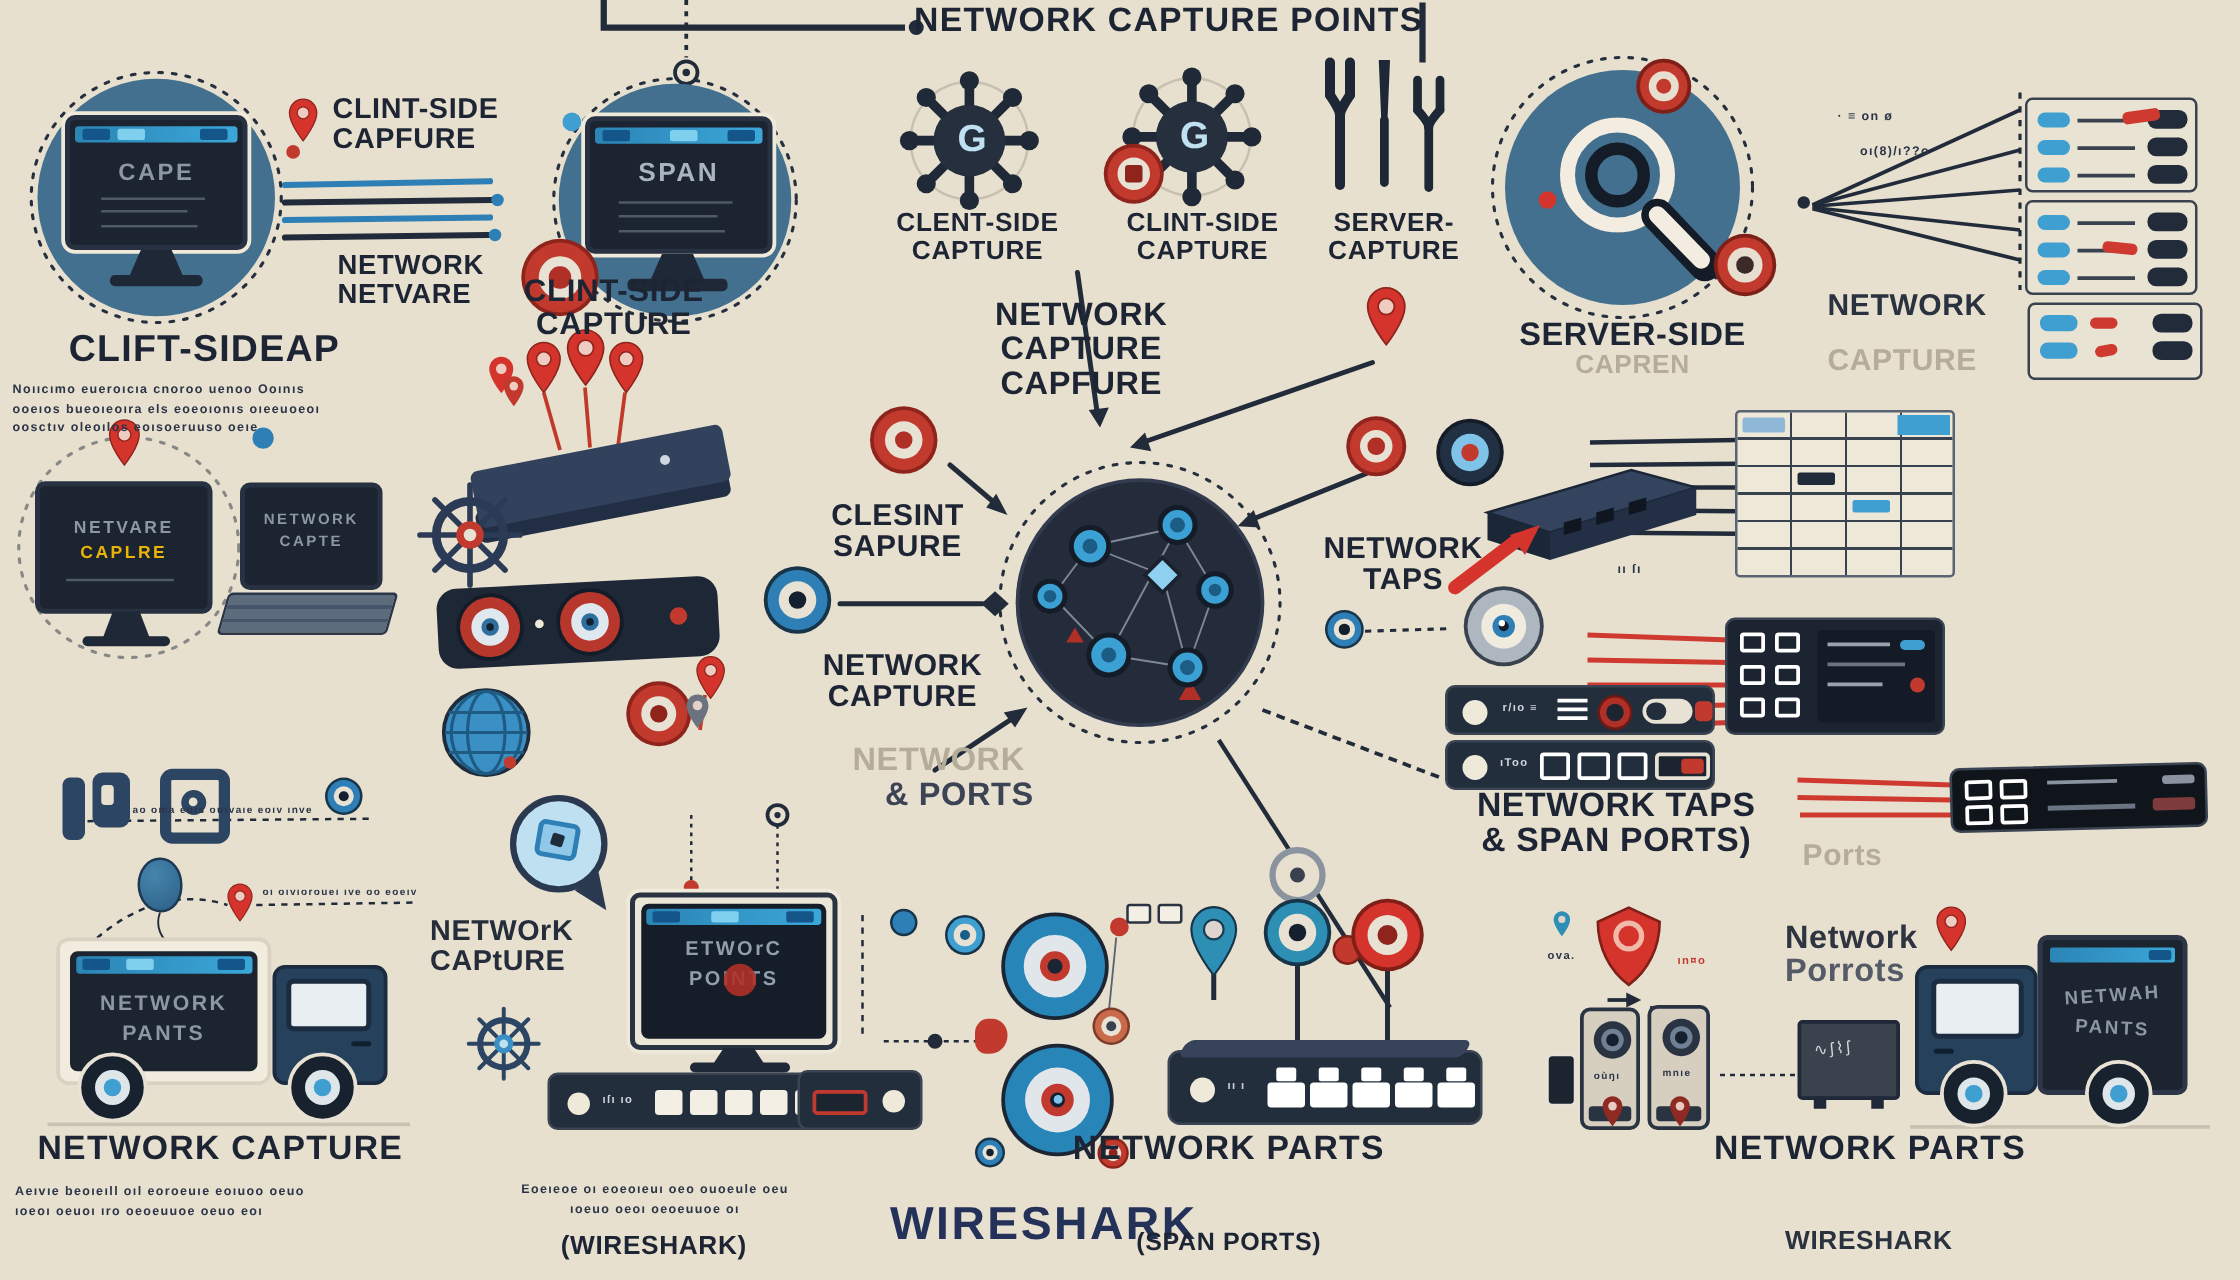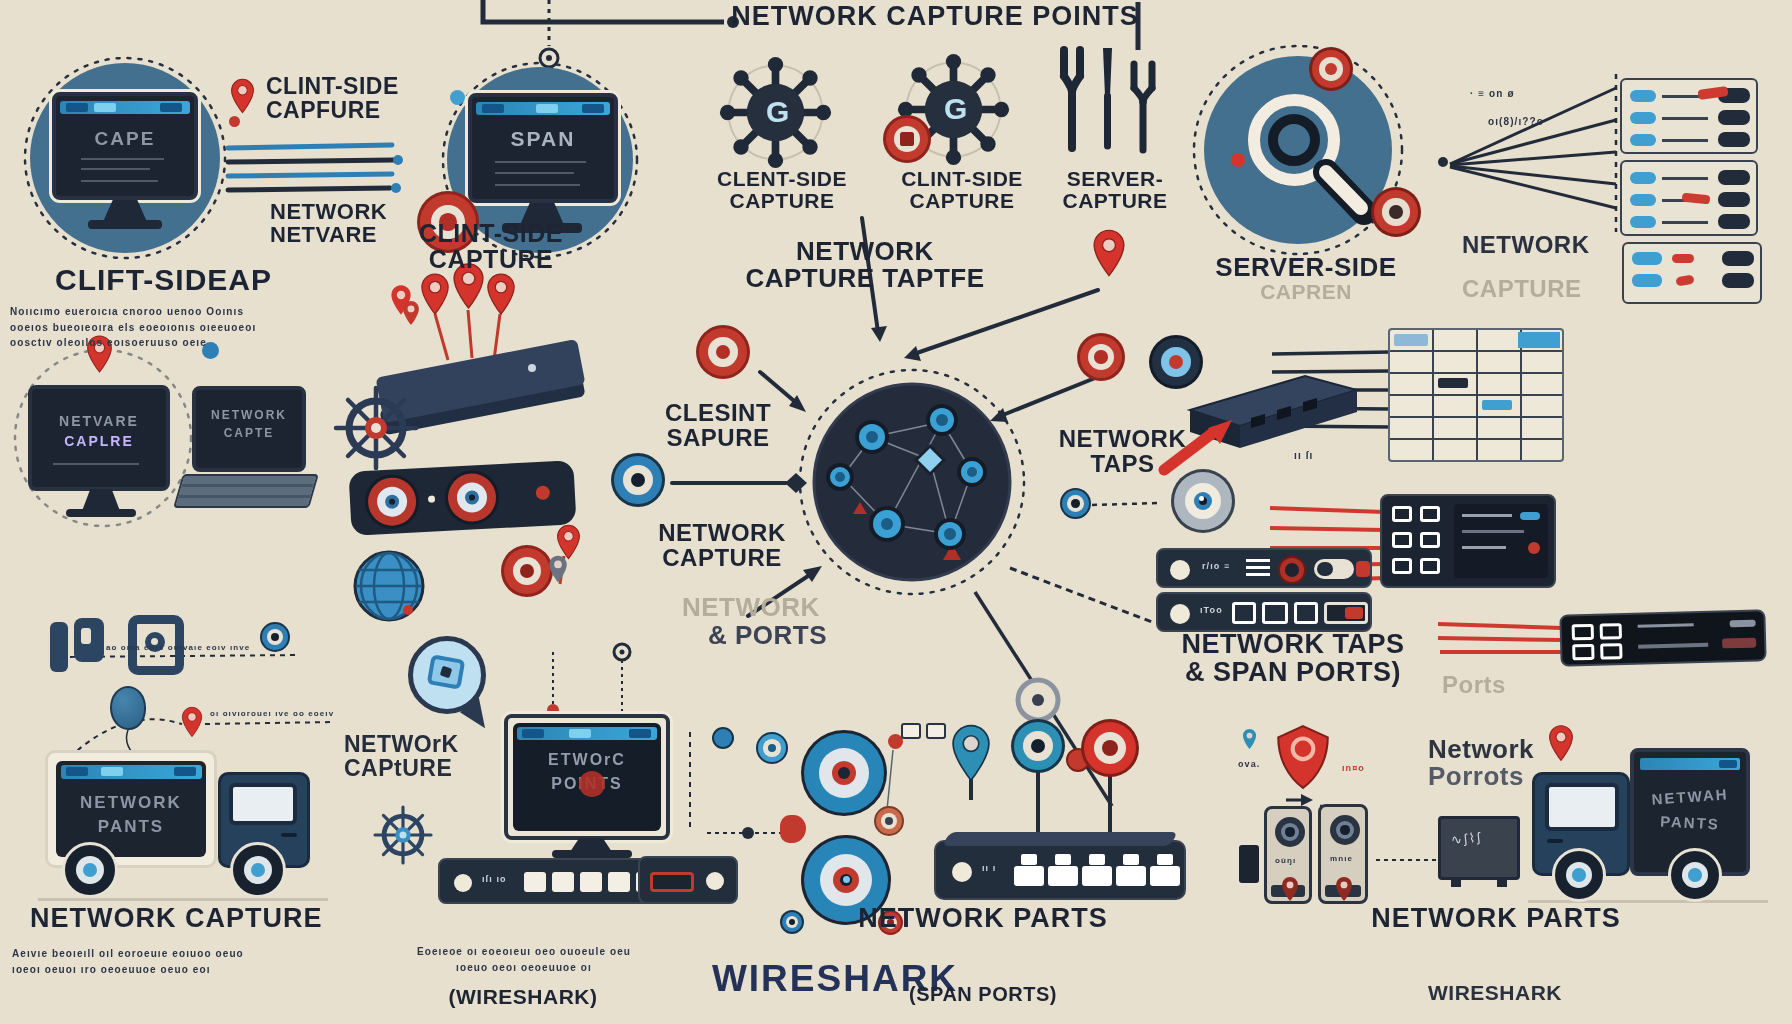--- a/index.html
+++ b/index.html
@@ -317,21 +317,21 @@
 </g>
 <polygon points="53,6 62,6 60,54 55,54" fill="#1d2736"></polygon>
       <line x1="57.5" y1="54" x2="57.5" y2="104" stroke="#1d2736" stroke-width="7" stroke-linecap="round"></line>
 </svg>
 <div class="t ctr" style="left:1040px;top:168px;width:150px;font-size:21px">
   <div>SERVER-</div>
   <div>CAPTURE</div>
 </div>
 <div class="t ctr" style="left:740px;top:238px;width:250px;font-size:26px">
   <div>NETWORK</div>
-  <div>CAPTURE TAPTFE</div>
+  <div>CAPTURE CAPFURE</div>
 </div>
 <svg class="abs" style="left:1092px;top:228px;z-index:4" width="34" height="50">
       <use href="#pin" fill="#d4342c" stroke="#8e241c" stroke-width="1"></use>
     </svg>
 
 <div class="circleSteel" style="left:1204px;top:56px;width:188px;height:188px"></div>
 <svg class="abs" style="left:1204px;top:56px;z-index:3" width="188" height="188">
 <circle cx="90" cy="84" r="46" fill="#1a2430"></circle>
 <circle cx="90" cy="84" r="40" fill="#44708f" stroke="#f2ede0" stroke-width="12"></circle>
 <circle cx="90" cy="84" r="21" fill="none" stroke="#141c28" stroke-width="10"></circle>
@@ -386,21 +386,21 @@
       <div class="pillD" style="left:98px;top:7px;width:32px;height:15px"></div>
   <div class="pillB" style="left:8px;top:30px;width:30px;height:13px"></div>
       <div style="position:absolute;left:52px;top:32px;width:18px;height:9px;background:#cf3a30;border-radius:5px;transform:rotate(-10deg)"></div>
       <div class="pillD" style="left:98px;top:29px;width:32px;height:15px"></div>
 </div>
 <div class="t" style="left:1462px;top:232px;font-size:24px;font-weight:600;color:#2a3240">NETWORK</div>
 <div class="t faded" style="left:1462px;top:276px;font-size:24px;font-weight:600">CAPTURE</div>
 
 <div class="monitor" style="left:28px;top:385px;width:142px;height:106px;box-shadow:none">
   <div class="scrtxt" style="top:24px;font-size:14px;color:#8d97a4">NETVARE</div>
-  <div class="scrtxt" style="top:44px;font-size:14px;color:#c4b5fd">CAPLRE</div>
+  <div class="scrtxt" style="top:44px;font-size:14px;color:#eab308">CAPLRE</div>
   <div class="scrline" style="left:16%;top:74px;width:64%"></div>
 </div>
 <div class="stand" style="left:82px;top:489px;width:38px;height:22px"></div>
 <div class="standbase" style="left:66px;top:509px;width:70px;height:8px"></div>
 <svg class="abs" style="left:86px;top:334px;z-index:3" width="27" height="40">
       <use href="#pin" fill="#d4342c" stroke="#8e241c" stroke-width="1"></use>
     </svg>
 <div class="monitor" style="left:192px;top:386px;width:114px;height:86px;box-shadow:none">
   <div class="scrtxt" style="top:18px;font-size:12px;color:#8d97a4">NETWORK</div>
   <div class="scrtxt" style="top:36px;font-size:12px;color:#8d97a4">CAPTE</div>

